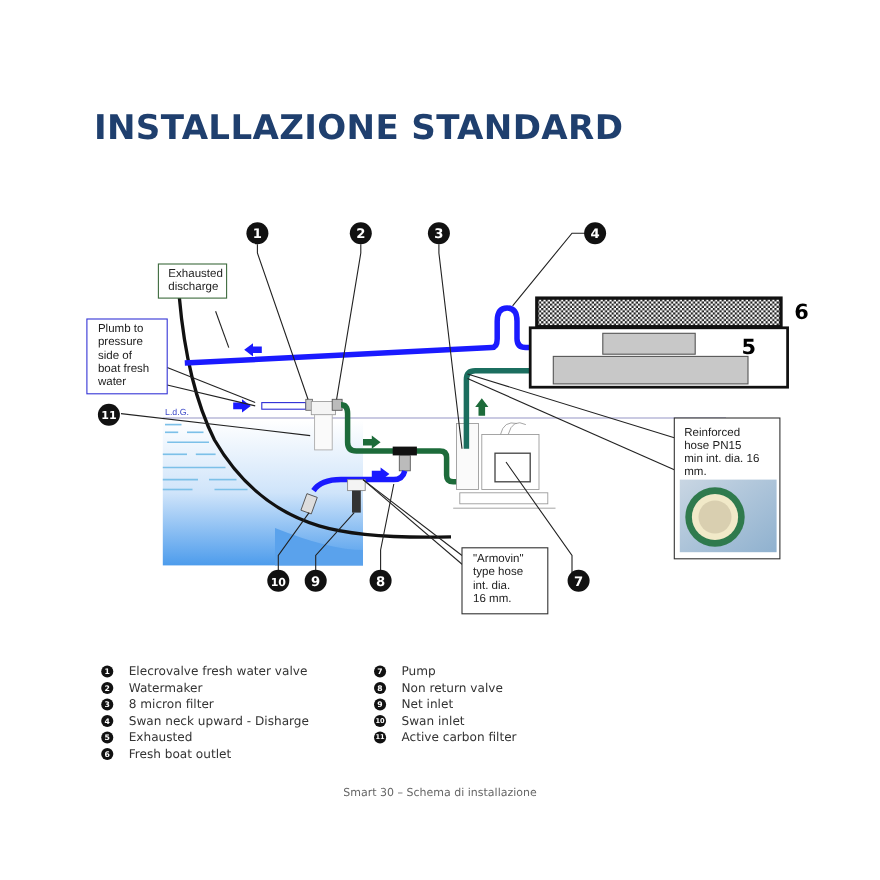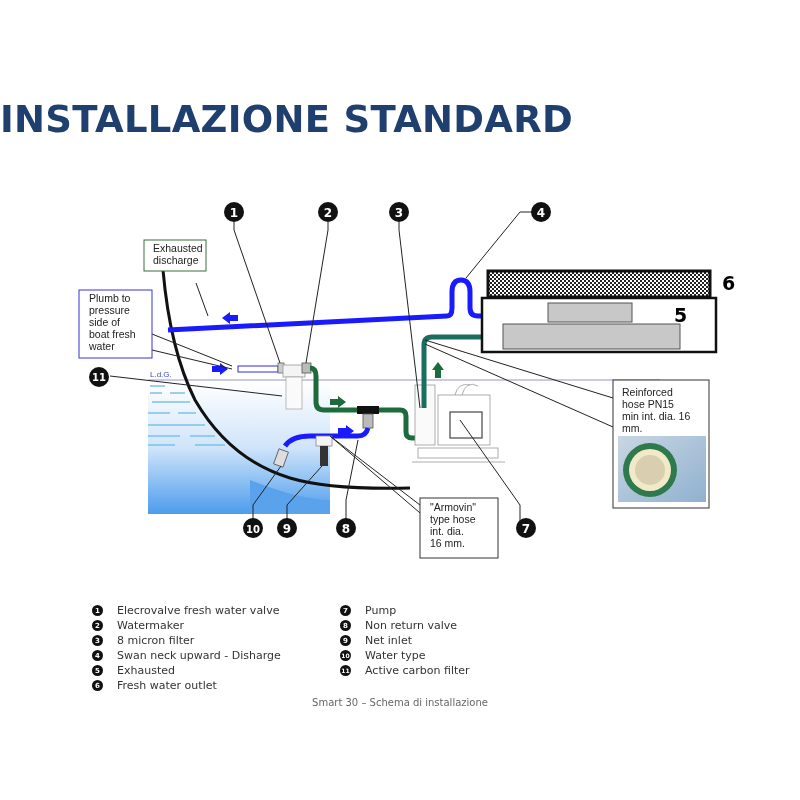--- a/index.html
+++ b/index.html
@@ -1,25 +1,25 @@
 <!DOCTYPE html>
 <html><head>
 <meta charset="utf-8">
 <style>
   html, body { margin:0; padding:0; background:#ffffff; }
   body { width:800px; height:800px; position:relative; overflow:hidden; font-family:"Liberation Sans", sans-serif; }
-  .title { position:absolute; left:0; width:652px; top:98px; font-family:"DejaVu Sans", sans-serif; font-weight:bold; font-size:37px; color:#1f3f6e; letter-spacing:0.3px; }
+  .title { position:absolute; left:0; width:652px; top:98px; text-align:center; font-family:"DejaVu Sans", sans-serif; font-weight:bold; font-size:31px; color:#1f3f6e; letter-spacing:0.3px; }
   svg.diagram { position:absolute; left:0; top:0; width:800px; height:800px; }
   .lbl { font-family:"Liberation Sans", sans-serif; font-size:10.5px; fill:#222; }
   .bignum { font-family:"DejaVu Sans", sans-serif; font-weight:bold; font-size:19px; fill:#000; }
   .marker-text { font-family:"DejaVu Sans", sans-serif; font-weight:bold; font-size:12px; fill:#fff; }
   .legend { position:absolute; font-family:"DejaVu Sans", sans-serif; font-size:11px; color:#333; }
   .legend .row { height:15px; display:flex; align-items:center; }
   .legend .bullet { width:11px; height:11px; border-radius:50%; background:#111; color:#fff; font-size:7px; font-weight:bold; display:inline-flex; align-items:center; justify-content:center; margin-right:14px; flex:none; }
-  .caption { position:absolute; left:0; width:800px; top:697px; text-align:center; font-family:"DejaVu Sans", sans-serif; font-size:10px; color:#666; }
+  .caption { position:absolute; left:0; width:800px; top:716px; text-align:center; font-family:"DejaVu Sans", sans-serif; font-size:10px; color:#666; }
 </style>
 </head>
 <body>
 
 <div class="title">INSTALLAZIONE STANDARD</div>
 
 <svg class="diagram" viewBox="0 0 800 800" xmlns="http://www.w3.org/2000/svg">
   <defs>
     <linearGradient id="seaGrad" x1="0" y1="0" x2="0" y2="1">
       <stop offset="0" stop-color="#ffffff"></stop>
@@ -206,39 +206,39 @@
   <div class="row">
       <span class="bullet">4</span>
       <span>Swan neck upward - Disharge</span>
     </div>
   <div class="row">
       <span class="bullet">5</span>
       <span>Exhausted</span>
     </div>
   <div class="row">
       <span class="bullet">6</span>
-      <span>Fresh water outlet</span>
+      <span>Fresh boat outlet</span>
     </div>
 </div>
 <div class="legend" style="left:340px; top:603px;">
   <div class="row">
       <span class="bullet">7</span>
       <span>Pump</span>
     </div>
   <div class="row">
       <span class="bullet">8</span>
       <span>Non return valve</span>
     </div>
   <div class="row">
       <span class="bullet">9</span>
       <span>Net inlet</span>
     </div>
   <div class="row">
       <span class="bullet" style="font-size:6px">10</span>
-      <span>Water type</span>
+      <span>Swan inlet</span>
     </div>
   <div class="row">
       <span class="bullet" style="font-size:6px">11</span>
       <span>Active carbon filter</span>
     </div>
 </div>
 
 <div class="caption">Smart 30 – Schema di installazione</div>
 
 </body></html>

